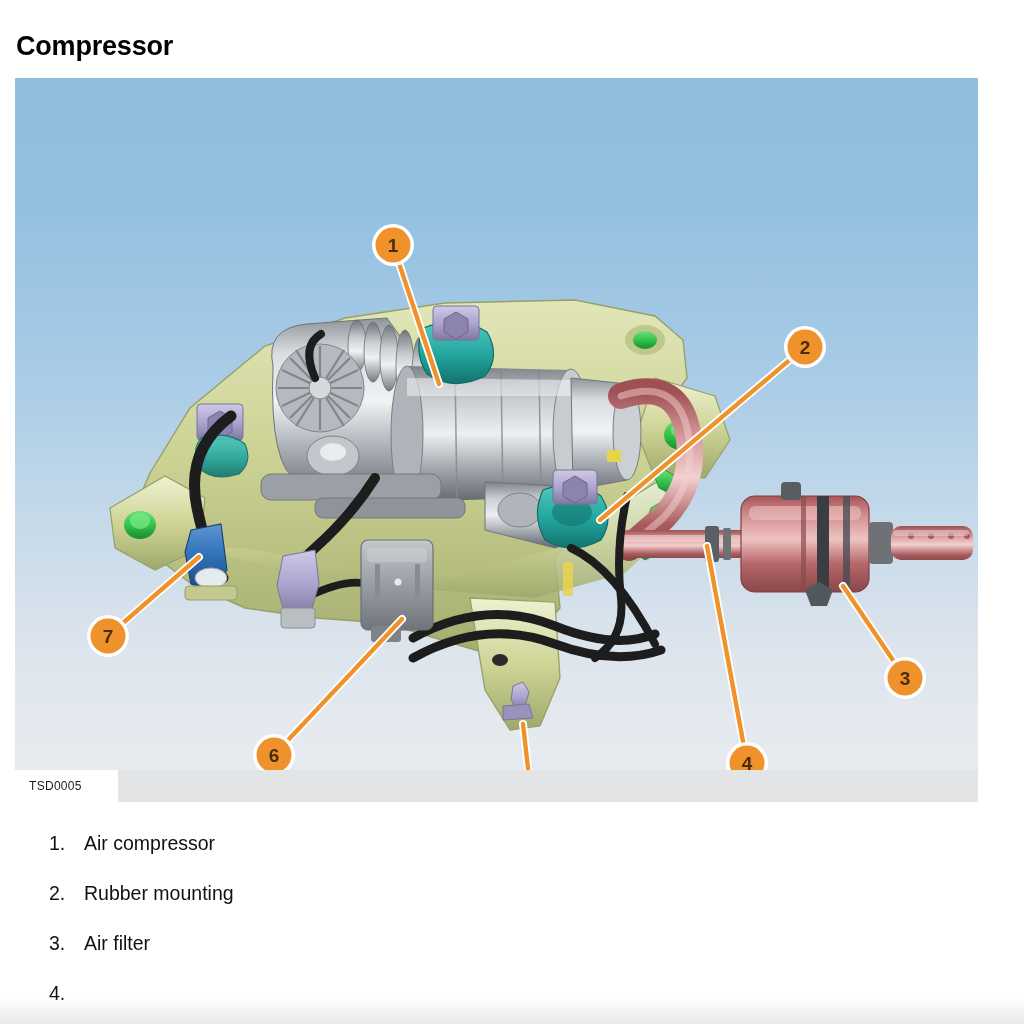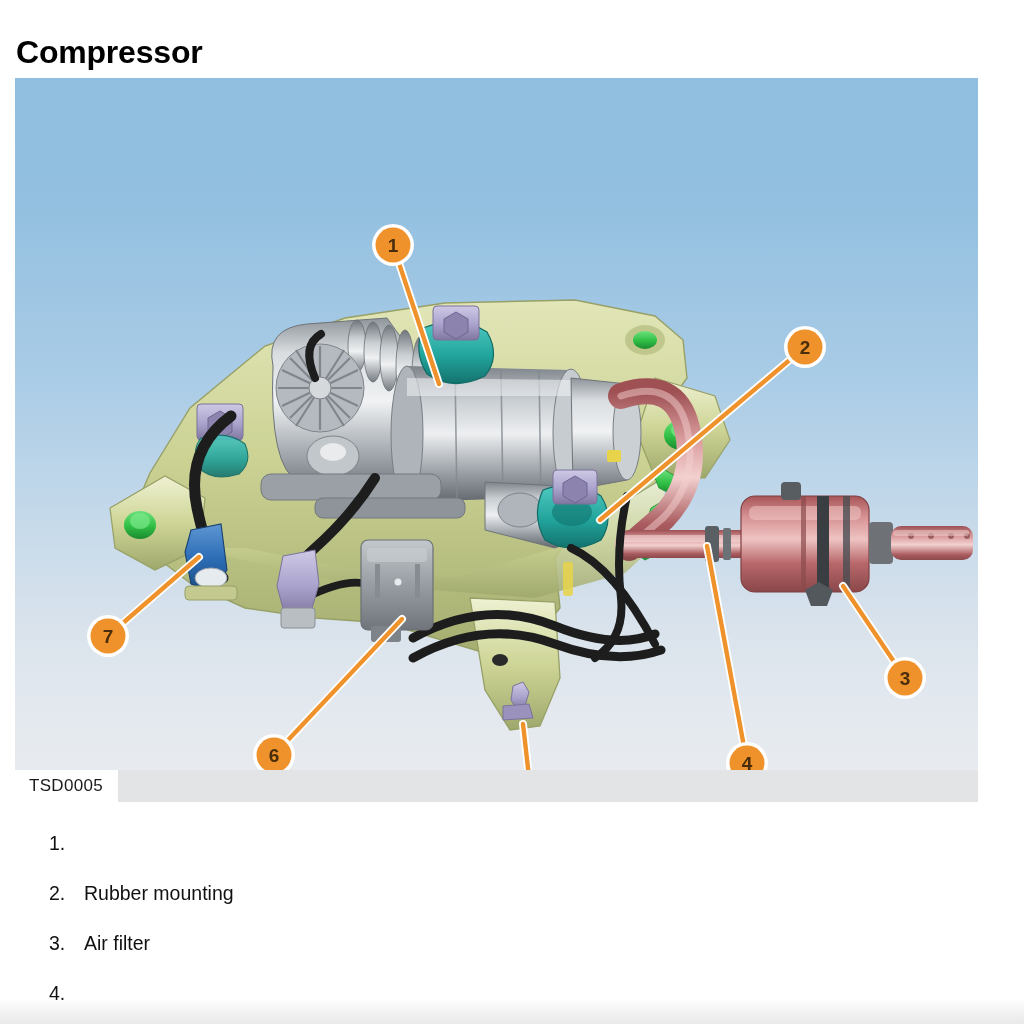--- a/index.html
+++ b/index.html
@@ -3,37 +3,37 @@
 <meta charset="utf-8">
 <style>
   html,body{margin:0;padding:0;}
   body{
     width:1024px;height:1024px;background:#ffffff;
     font-family:"Liberation Sans", sans-serif;
     overflow:hidden;position:relative;
   }
   .page-title{
     position:absolute;left:16px;top:13px;
-    font-size:32px;font-weight:bold;color:#000;letter-spacing:-0.2px;
+    font-size:27px;font-weight:bold;color:#000;letter-spacing:-0.2px;
   }
   .figure-panel{
     position:absolute;left:15px;top:78px;width:963px;height:692px;
     overflow:hidden;
     background:linear-gradient(180deg,#8fbedf 0%,#93c0e0 18%,#a8cbe6 42%,#c4d9ea 63%,#dae3ec 80%,#e4e9ef 92%,#e7ebef 100%);
   }
   .figure-caption-bar{
     position:absolute;left:15px;top:770px;width:963px;height:32px;
     background:#e2e4e6;
   }
   .figure-caption-tab{
     position:absolute;left:15px;top:770px;width:103px;height:32px;
     background:#ffffff;display:flex;align-items:center;
   }
   .figure-caption-text{
-    font-size:17px;color:#1b1b1b;padding-left:14px;letter-spacing:0.3px;
+    font-size:12px;color:#1b1b1b;padding-left:14px;letter-spacing:0.3px;
   }
   .parts-list{
     position:absolute;left:0;top:818px;width:1024px;
     list-style:none;margin:0;padding:0;
   }
   .parts-list li{
     position:relative;height:50px;line-height:50px;
     font-size:19.5px;color:#111;
   }
   .pl-num{position:absolute;left:49px;top:0;width:30px;text-align:left;}
@@ -345,20 +345,21 @@
 </div>
 
 <div class="figure-caption-bar"></div>
 <div class="figure-caption-tab">
   <span class="figure-caption-text">TSD0005</span>
 </div>
 
 <ol class="parts-list">
   <li>
     <span class="pl-num">1.</span>
+    <span class="pl-label">Air compressor</span>
   </li>
   <li>
     <span class="pl-num">2.</span>
     <span class="pl-label">Rubber mounting</span>
   </li>
   <li>
     <span class="pl-num">3.</span>
     <span class="pl-label">Air filter</span>
   </li>
   <li>

